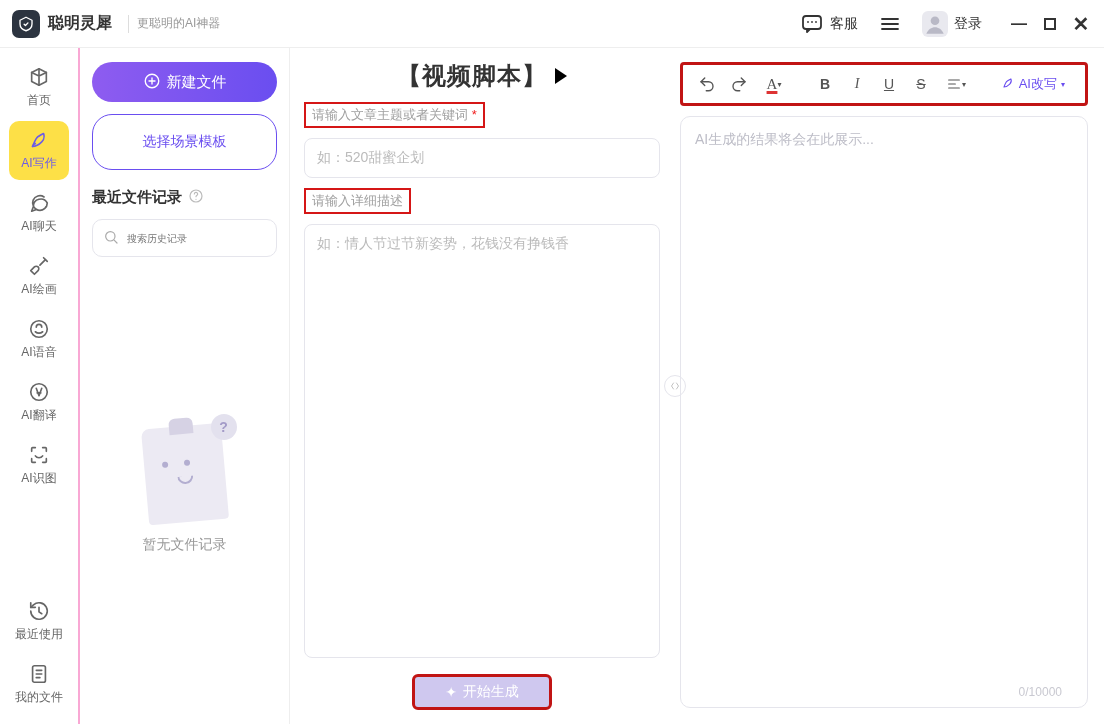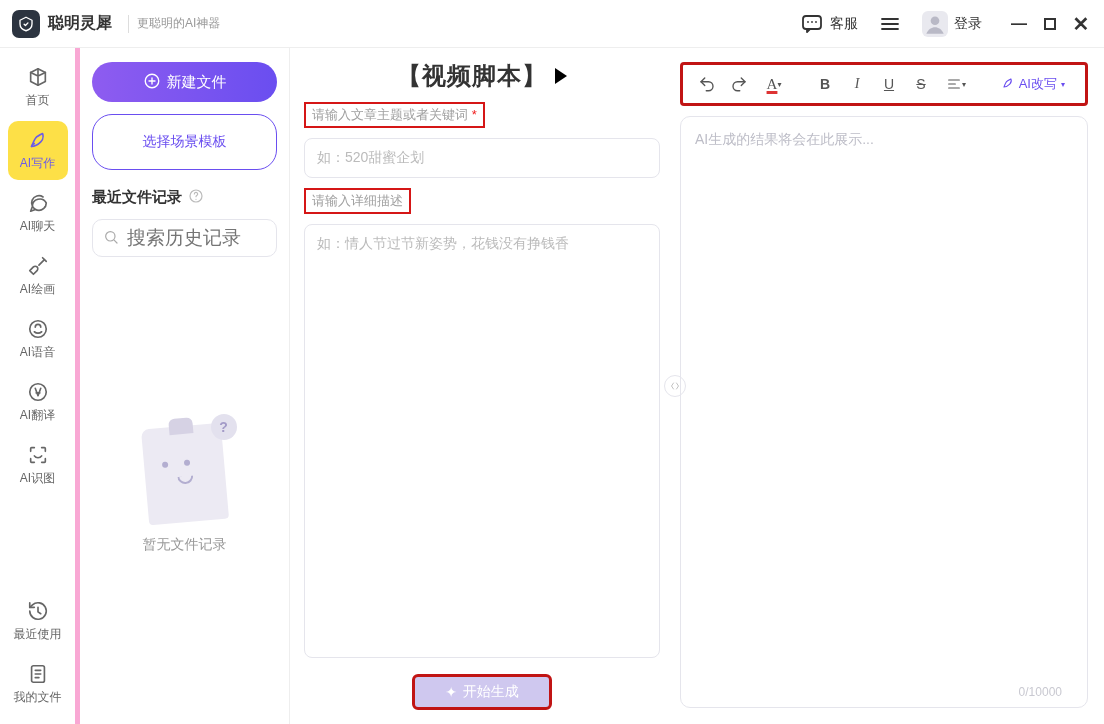--- a/index.html
+++ b/index.html
@@ -45,21 +45,21 @@
       display: flex; align-items: center; justify-content: center; color: #b9b9c6;
     }
     .window-btn { font-family: Arial, sans-serif; font-weight: 700; font-size: 16px; color: #333; width: 22px; text-align: center; cursor: pointer; }
     .window-btn.square { font-size: 10px; border: 2px solid #333; width: 12px; height: 12px; margin: 0 6px; }
 
     
     .main { display: flex; height: calc(100% - 48px); }
 
     
     .leftnav {
-      width: 80px; border-right: 5px solid #f9a8d4; display: flex; flex-direction: column;
+      width: 80px; border-right: 2px solid #f9a8d4; display: flex; flex-direction: column;
       align-items: center; padding-top: 10px; gap: 4px;
     }
     .nav-item {
       width: 60px; padding: 8px 0; display: flex; flex-direction: column; align-items: center;
       gap: 4px; font-size: 12px; color: #666; border-radius: 10px; cursor: pointer;
     }
     .nav-item.active { background: #fde047; color: #6c5ce7; }
     .nav-icon { width: 22px; height: 22px; display: flex; align-items: center; justify-content: center; }
     .nav-sep { flex: 1; }
 
@@ -74,21 +74,21 @@
     }
     .btn-outline {
       height: 56px; border-radius: 20px; border: 1.5px solid #6a4ef0; color: #6a4ef0;
       display: flex; align-items: center; justify-content: center; font-size: 14px; cursor: pointer;
     }
     .section-label { font-size: 15px; font-weight: 700; color: #333; display: flex; align-items: center; gap: 6px; margin-top: 6px; }
     .search-box {
       height: 38px; border: 1px solid #e5e5ec; border-radius: 10px; display: flex; align-items: center;
       padding: 0 10px; gap: 8px; color: #aaa;
     }
-    .search-box input { border: none; outline: none; flex: 1; font-size: 19px; color: #555; background: transparent; }
+    .search-box input { border: none; outline: none; flex: 1; font-size: 10px; color: #555; background: transparent; }
     .empty-state { flex: 1; display: flex; flex-direction: column; align-items: center; justify-content: center; color: #999; font-size: 14px; gap: 14px; }
     .clipboard-ill {
       width: 80px; height: 96px; background: #eceaf3; border-radius: 8px 8px 4px 4px; position: relative;
       transform: rotate(-5deg);
     }
     .clipboard-ill::before {
       content: ""; position: absolute; left: 28px; top: -8px; width: 24px; height: 16px; background: #d6d2e4;
       border-radius: 6px 6px 0 0;
     }
     .clip-badge {

